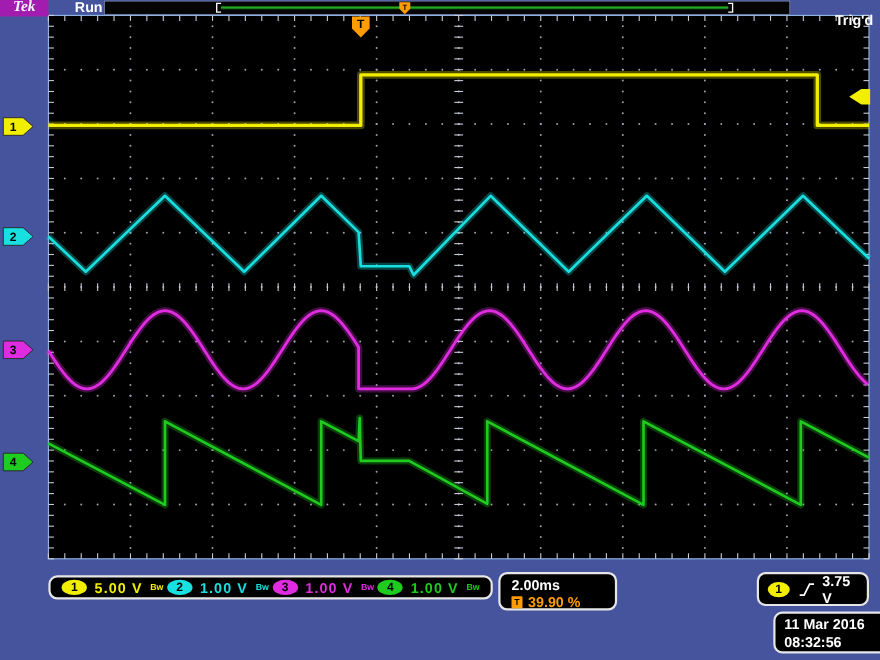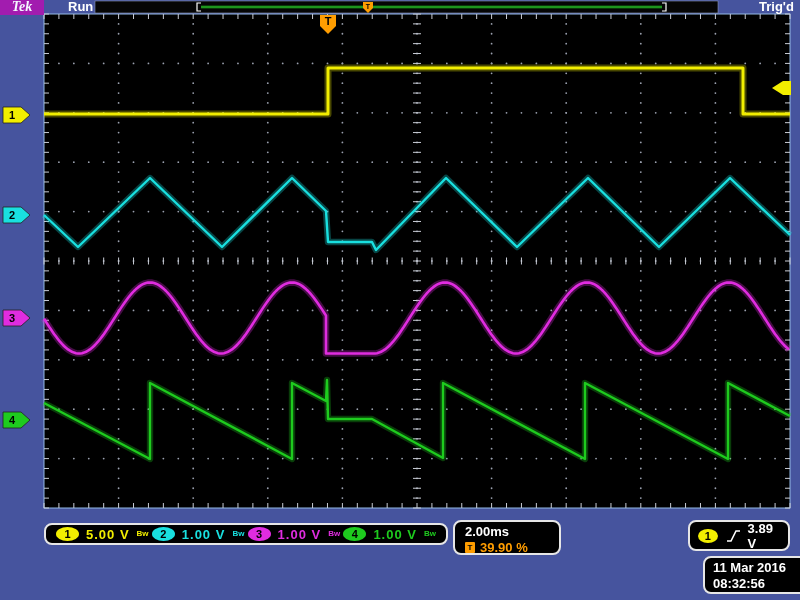--- a/index.html
+++ b/index.html
@@ -5,21 +5,21 @@
   html,body{margin:0;padding:0;background:#222;}
   .screen{position:relative;width:800px;height:600px;background:#46549e;overflow:hidden;
           font-family:"Liberation Sans", sans-serif;}
   svg#scope{position:absolute;left:0;top:0;z-index:1;}
   .chrome{position:absolute;z-index:2;}
   
   .tek-badge{left:0;top:0;width:44px;height:15px;background:#a21caf;color:#f4f6ff;
              font-family:"Liberation Serif", serif;font-weight:bold;font-style:italic;
              font-size:14px;line-height:14px;text-align:center;}
   .run-label{left:48px;top:0;color:#ffffff;font-weight:bold;font-size:13px;line-height:14px;padding-left:20px;}
-  .trigd-label{left:720px;top:0;color:#ffffff;font-weight:bold;font-size:13px;line-height:14px;padding-left:39px;}
+  .trigd-label{left:720px;top:12px;color:#ffffff;font-weight:bold;font-size:13px;line-height:14px;padding-left:39px;}
   
   .box{position:absolute;background:#000;border:2px solid #e6e6e6;border-radius:8px;box-sizing:border-box;}
   .chbox{left:44px;top:523px;width:404px;height:22px;display:flex;align-items:center;
          justify-content:space-between;padding:0 10px;}
   .chgroup{display:flex;align-items:center;gap:7px;}
   .oval{display:inline-block;width:23px;height:14px;border-radius:50%;color:#000;
         font-size:11px;font-weight:bold;text-align:center;line-height:14px;}
   .chscale{font-size:13px;font-weight:bold;letter-spacing:1px;white-space:nowrap;text-align:center;}
   .bw{font-size:8px;font-weight:bold;line-height:8px;}
   .timebase{left:453px;top:520px;width:108px;height:35px;padding:2px 0 0 10px;color:#fff;
@@ -1296,20 +1296,20 @@
       <span class="orange">39.90 %</span>
     </div>
   </div>
 
 
   <div class="chrome box trigbox">
     <span class="oval" style="background: rgb(242, 238, 0);"><span>1</span></span>
     <svg width="16" height="14">
       <polyline points="1,12 5,12 10,2 15,2" fill="none" stroke="#ffffff" stroke-width="1.6"></polyline>
     </svg>
-    <span>3.89 V</span>
+    <span>3.75 V</span>
   </div>
 
   <div class="chrome box datebox">
     <div>11 Mar 2016</div>
     <div>08:32:56</div>
   </div>
 </div>
 
 </body></html>

